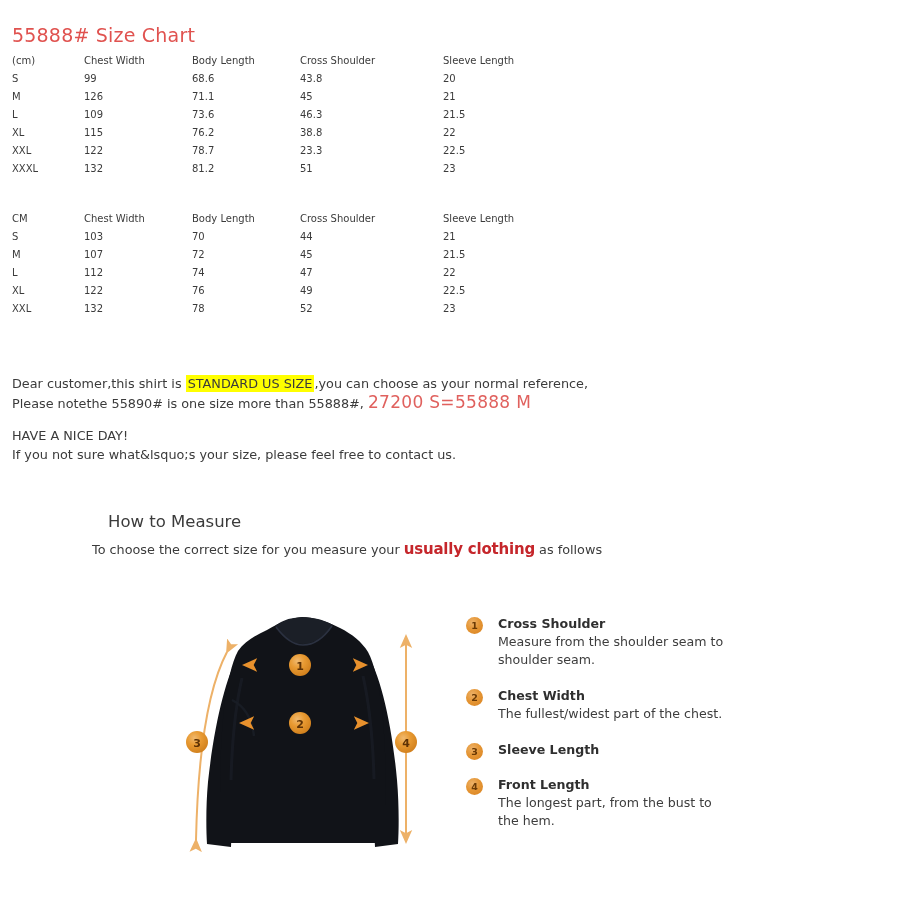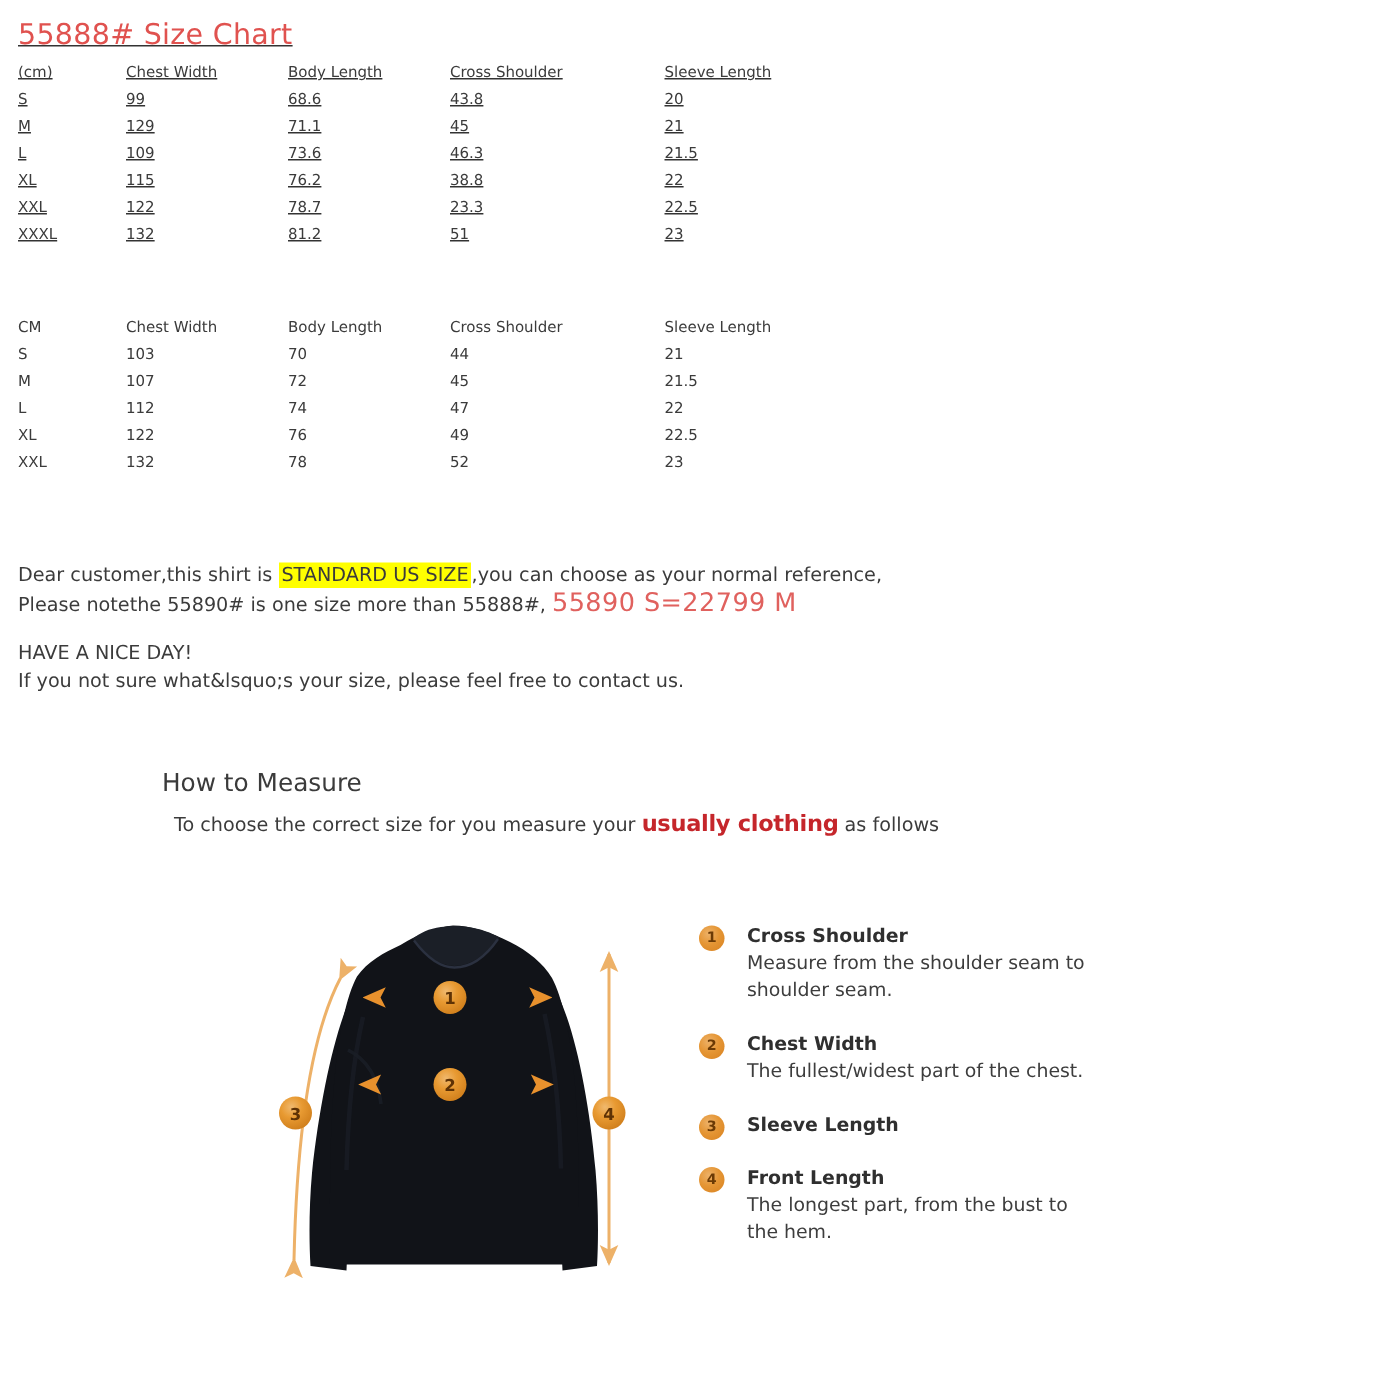--- a/index.html
+++ b/index.html
@@ -70,21 +70,21 @@
   .htm-title {
     position: absolute;
     left: 108px;
     top: 512px;
     font-size: 16.5px;
     color: #3b3b3b;
     font-weight: normal;
   }
   .htm-sub {
     position: absolute;
-    left: 116px;
+    left: 92px;
     top: 540px;
     font-size: 12.8px;
     color: #3b3b3b;
     white-space: nowrap;
   }
   .htm-strong {
     color: #c5262b;
     font-weight: bold;
     font-size: 15px;
     font-family: "DejaVu Sans", "Liberation Sans", sans-serif;
@@ -136,21 +136,21 @@
   .legend-body {
     font-size: 12.6px;
     color: #3d3d3d;
     line-height: 18px;
     margin-top: 1px;
   }
 </style>
 </head>
 <body>
 
-<div class="chart-block" style="top:12px;text-decoration:underline;">
+<div class="chart-block" style="top:24px;">
   <div class="chart-title">55888# Size Chart</div>
   <table class="size-table">
     <colgroup>
         <col class="c0">
         <col class="c1">
         <col class="c2">
         <col class="c3">
         <col class="c4">
       </colgroup>
     <thead>
@@ -165,21 +165,21 @@
     <tbody>
       <tr>
         <td>S</td>
         <td>99</td>
         <td>68.6</td>
         <td>43.8</td>
         <td>20</td>
       </tr>
       <tr>
         <td>M</td>
-        <td>129</td>
+        <td>126</td>
         <td>71.1</td>
         <td>45</td>
         <td>21</td>
       </tr>
       <tr>
         <td>L</td>
         <td>109</td>
         <td>73.6</td>
         <td>46.3</td>
         <td>21.5</td>
@@ -262,21 +262,21 @@
         <td>78</td>
         <td>52</td>
         <td>23</td>
       </tr>
     </tbody>
   </table>
 </div>
 
 <div class="note-wrap" style="top:374px;">
   <div class="note-line"><span>Dear customer,this shirt is </span><span class="hl">STANDARD US SIZE</span><span>,you can choose as your normal reference,</span></div>
-  <div class="note-line"><span>Please notethe 55890# is one size more than 55888#, </span><span class="redbig">55890 S=22799 M</span></div>
+  <div class="note-line"><span>Please notethe 55890# is one size more than 55888#, </span><span class="redbig">27200 S=55888 M</span></div>
   <div class="note-gap"></div>
   <div class="note-line">HAVE A NICE DAY!</div>
   <div class="note-line">If you not sure what&amp;lsquo;s your size, please feel free to contact us.</div>
 </div>
 
 <div class="htm-title">How to Measure</div>
 <div class="htm-sub"><span>To choose the correct size for you measure your </span><span class="htm-strong">usually clothing</span><span> as follows</span></div>
 
 <div id="diagram">
   <svg width="270" height="270" viewBox="0 0 270 270" xmlns="http://www.w3.org/2000/svg">

